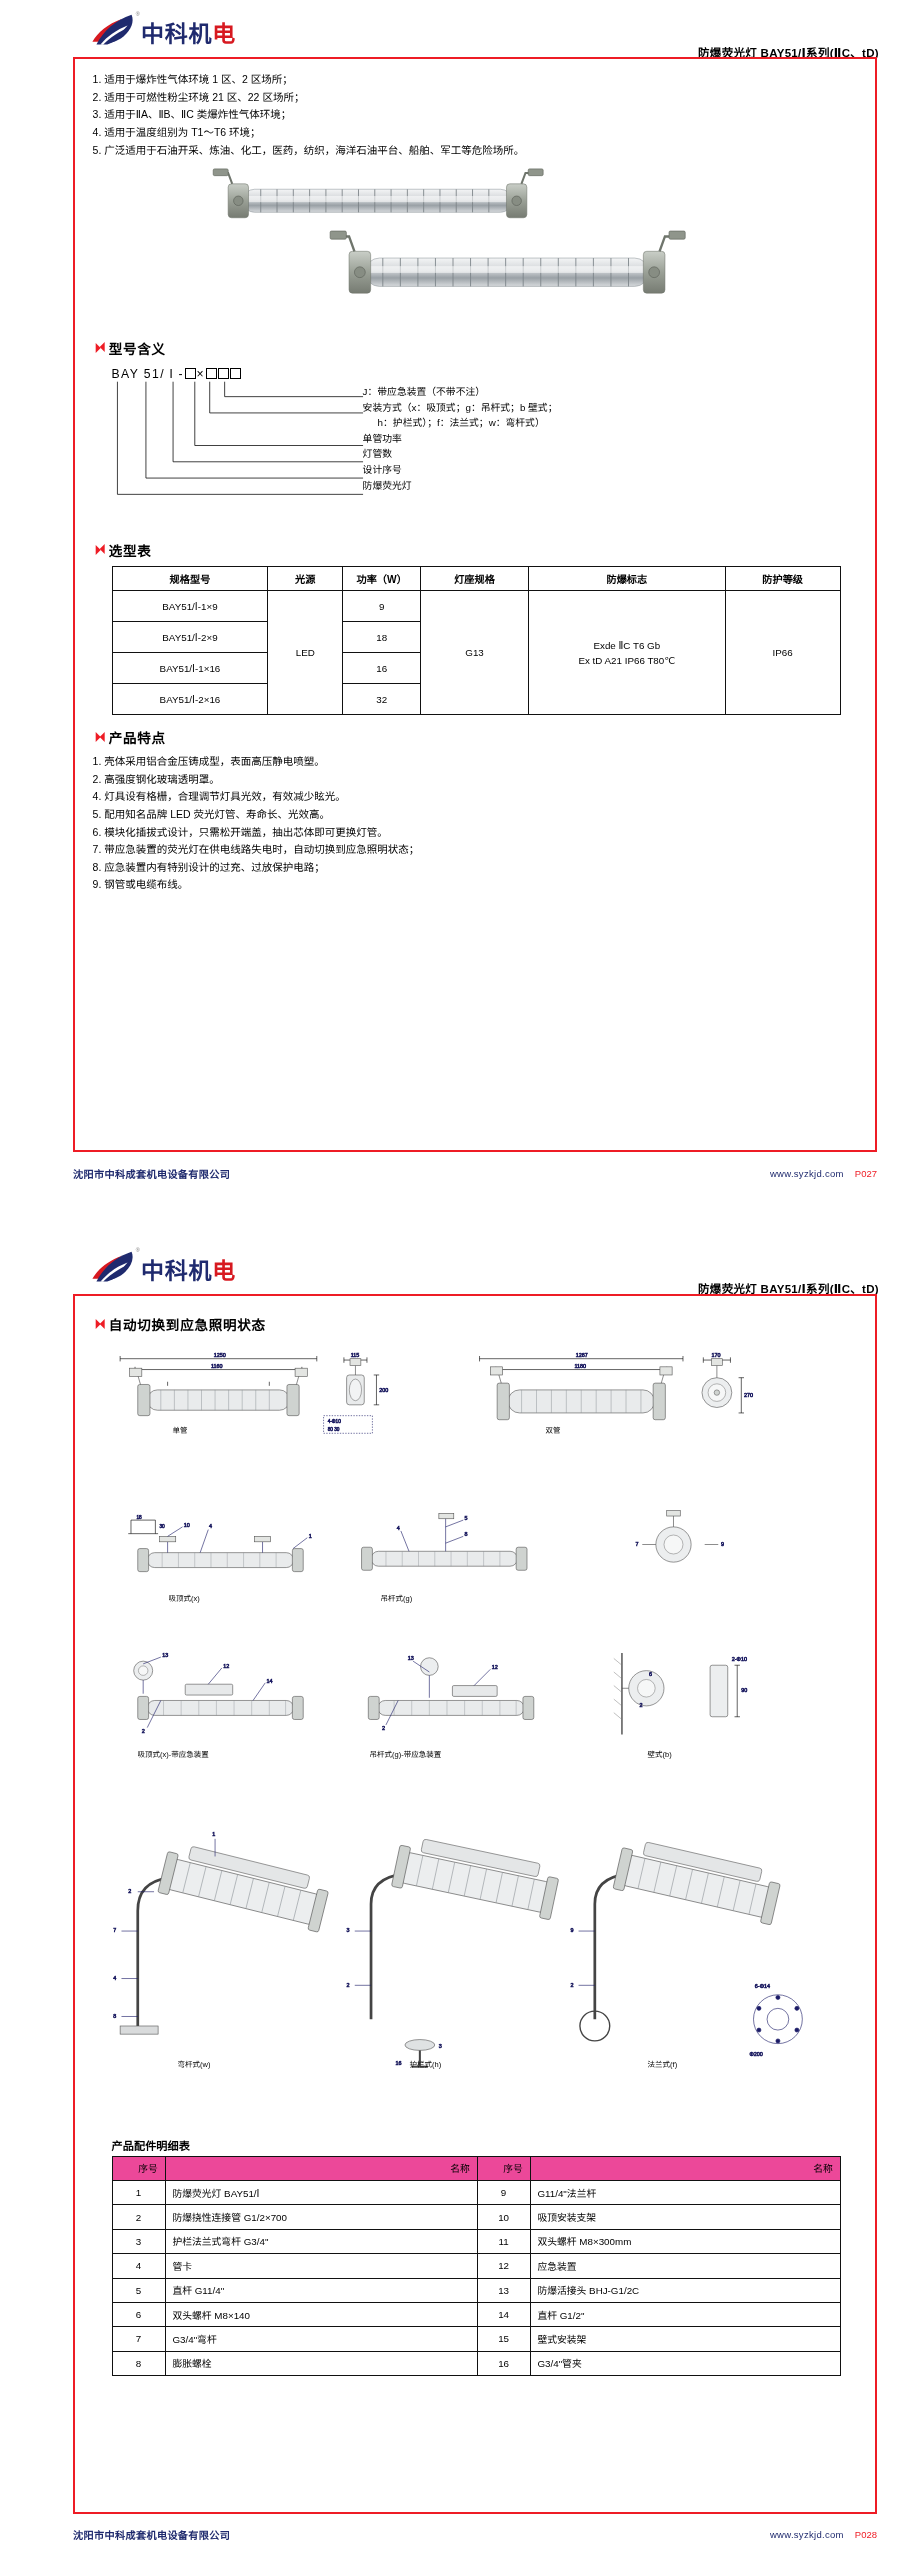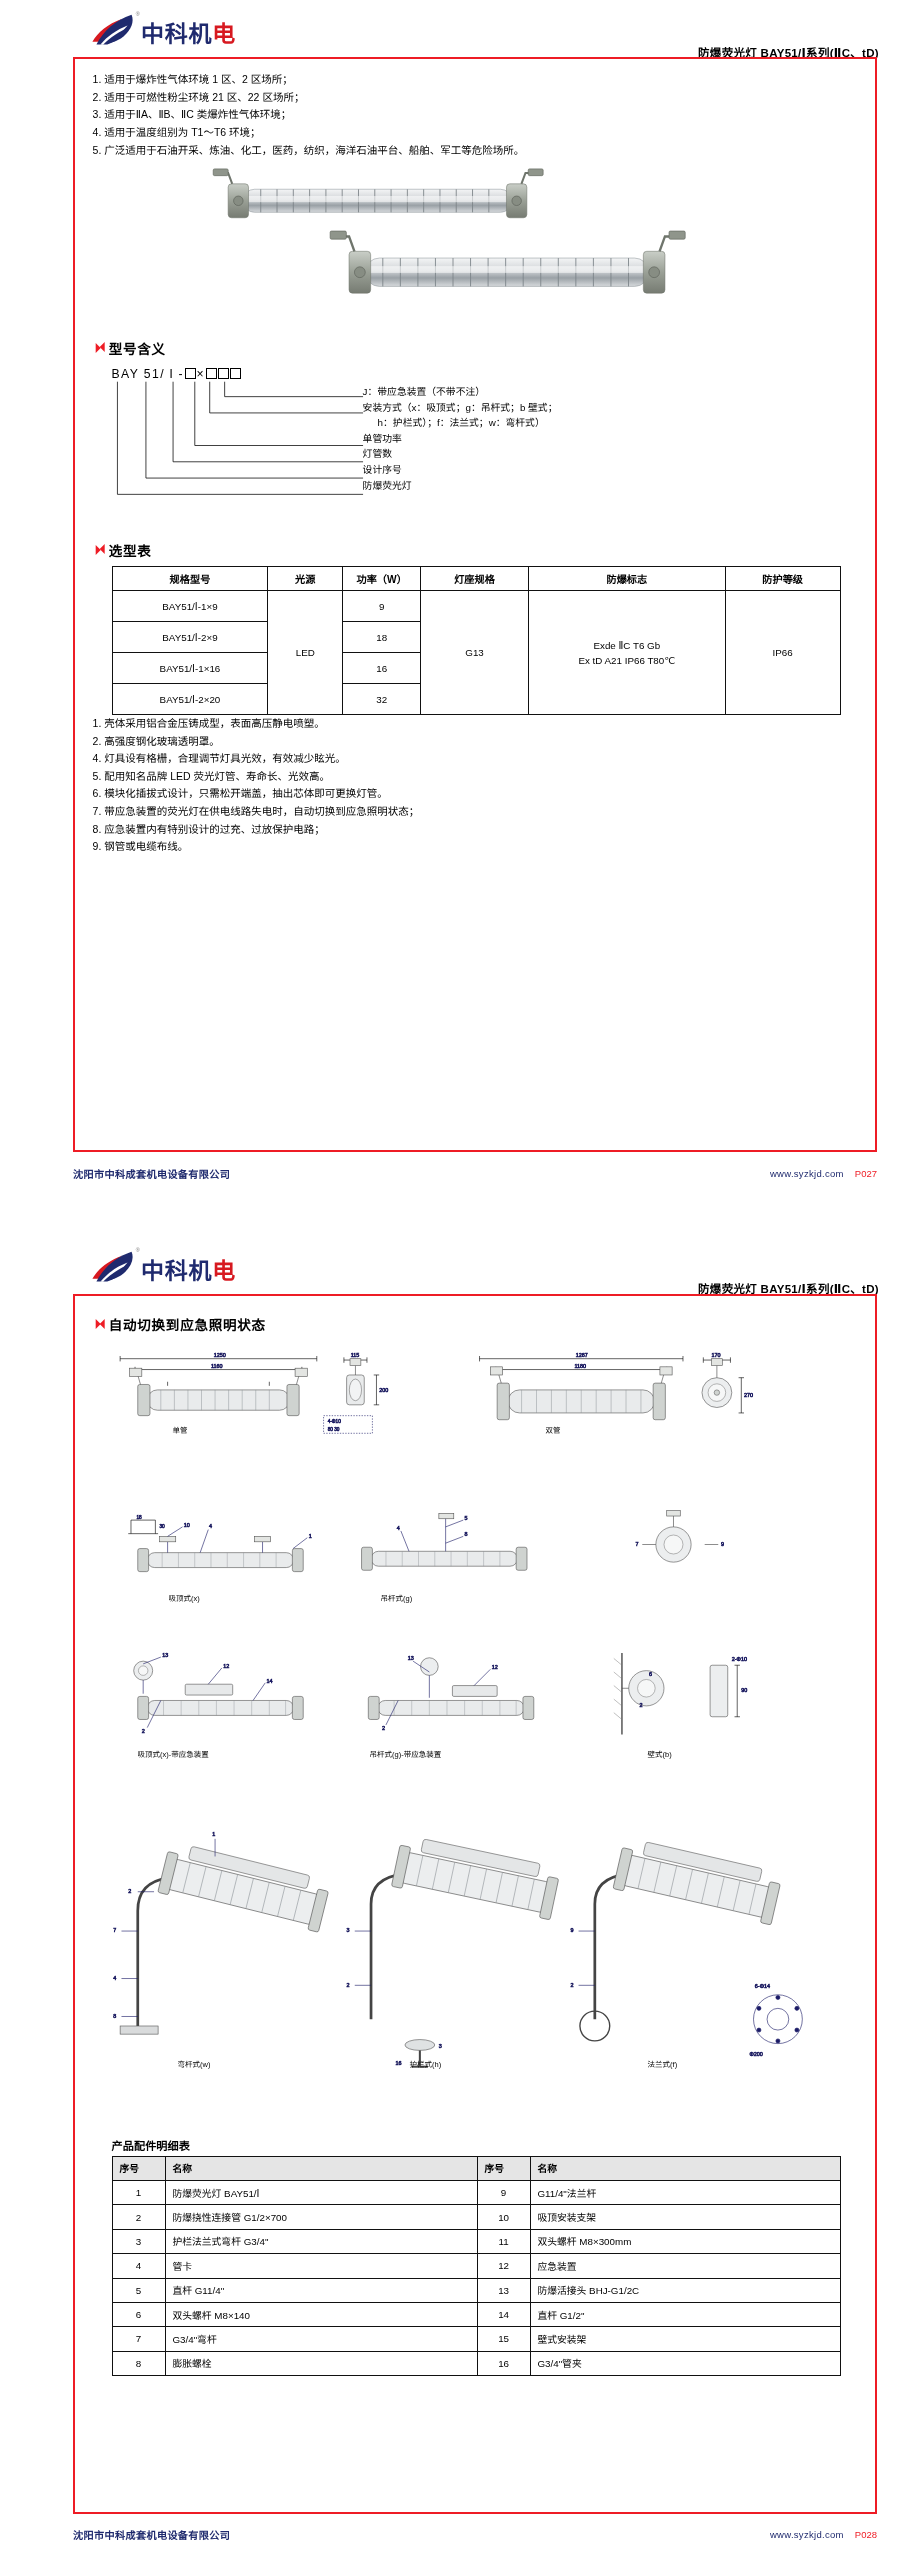--- a/index.html
+++ b/index.html
@@ -178,21 +178,21 @@
     color: #000;
   }
   table.parts { border-collapse: collapse; width: 729px; margin-left: 19px; }
   table.parts th, table.parts td {
     border: 0.8px solid #111;
     font-size: 9.8px;
     color: #000;
     height: 24.4px;
     padding: 1.4px 6.8px;
   }
-  table.parts th { font-weight: bold; text-align: left; background: #e5e5e5; }
+  table.parts th { font-weight: normal; text-align: right; background: #ec4899; }
   table.parts td.idx { text-align: center; width: 53px; }
   table.parts td.nm  { text-align: left; }
 
   
   .pg-footer {
     position: absolute;
     left: 73px; right: 33px;
     height: 20.3px;
     display: flex;
     align-items: center;
@@ -412,26 +412,30 @@
           </tr>
           <tr>
             <td>BAY51/Ⅰ-2×9</td>
             <td>18</td>
           </tr>
           <tr>
             <td>BAY51/Ⅰ-1×16</td>
             <td>16</td>
           </tr>
           <tr>
-            <td>BAY51/Ⅰ-2×20</td>
+            <td>BAY51/Ⅰ-2×16</td>
             <td>32</td>
           </tr>
         </tbody>
       </table>
 
+      <div class="sec-head" style="margin-top:12.2px">
+        <span class="diamond"></span>
+        <span class="sec-title">产品特点</span>
+      </div>
       <ol class="numlist">
         <li>1. 壳体采用铝合金压铸成型，表面高压静电喷塑。</li>
         <li>2. 高强度钢化玻璃透明罩。</li>
         <li>4. 灯具设有格栅，合理调节灯具光效，有效减少眩光。</li>
         <li>5. 配用知名品牌 LED 荧光灯管、寿命长、光效高。</li>
         <li>6. 模块化插拔式设计，只需松开端盖，抽出芯体即可更换灯管。</li>
         <li>7. 带应急装置的荧光灯在供电线路失电时，自动切换到应急照明状态；</li>
         <li>8. 应急装置内有特别设计的过充、过放保护电路；</li>
         <li>9. 钢管或电缆布线。</li>
       </ol>

